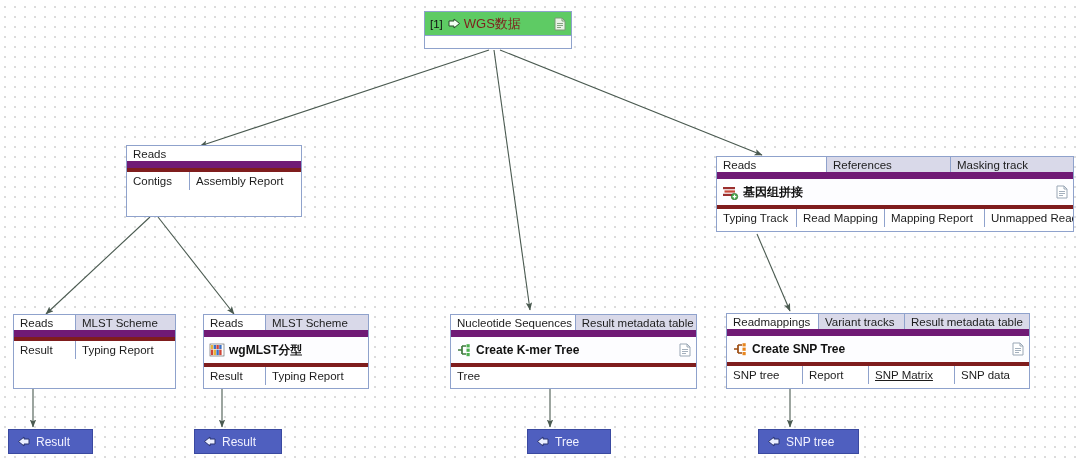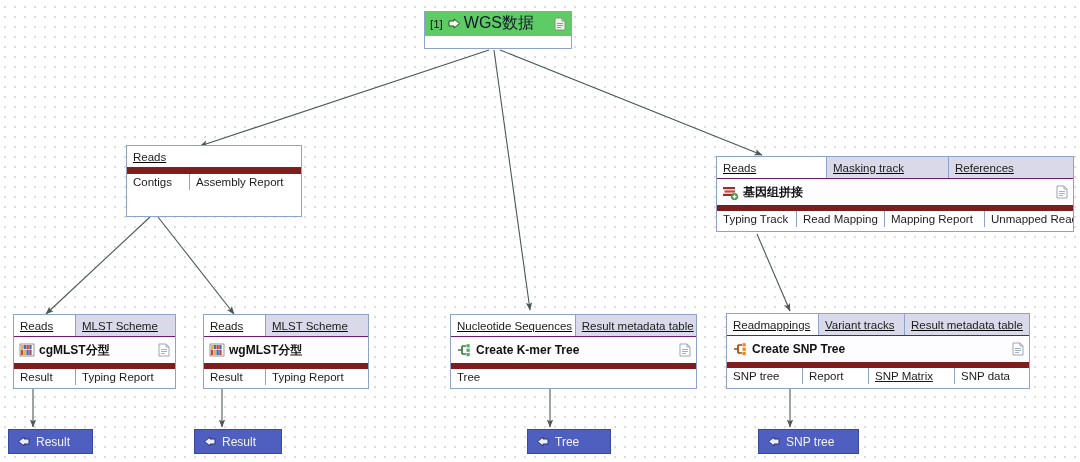--- a/index.html
+++ b/index.html
@@ -23,33 +23,33 @@
         border:1px solid #8fa2cc;background:#ffffff;}
   .row{display:flex;box-sizing:border-box;}
   .row.ports{height:22px;}
   .row.body{height:26px;}
   .cell{box-sizing:border-box;display:flex;align-items:center;
         padding:0 6px;font-size:11.5px;color:#1c1c1c;
         border-right:1px solid #8fa2cc;overflow:hidden;white-space:nowrap;}
   .cell:last-child{border-right:none;}
   .cell.open{background:#d9d9e9;}
   .cell.conn{background:#ffffff;}
-  .row.ports.top{border-bottom:1px solid #701a75;text-decoration:underline;}
-  .row.ports.bot{border-top:6px solid #7f1d1d;}
+  .row.ports.top{border-bottom:7px solid #701a75;}
+  .row.ports.bot{border-top:4px solid #7f1d1d;}
   .row.body{align-items:center;padding:0 5px;background:#fdfdff;}
   .algoname{font-size:12px;font-weight:bold;color:#111;margin-left:4px;
             white-space:nowrap;letter-spacing:0px;}
   .algoname.cn{font-weight:bold;}
   .docicon{margin-left:auto;flex:0 0 auto;}
 
   
   .srcnode{position:absolute;box-sizing:border-box;border:1px solid #8fa2cc;background:#fff;}
   .srchead{display:flex;align-items:center;height:23px;background:#5ecb64;
            padding:0 5px;box-sizing:border-box;}
-  .srchead .lbl{font-size:16px;color:#0f172a;margin-left:3px;white-space:nowrap;}
+  .srchead .lbl{font-size:13px;color:#7f1d1d;margin-left:3px;white-space:nowrap;}
   .srcfoot{height:13px;background:#ffffff;border-top:1px solid #8fa2cc;box-sizing:border-box;}
 
   
   .outnode{position:absolute;box-sizing:border-box;height:25px;
            background:#4f5fbf;border:1px solid #3a49a0;
            display:flex;align-items:center;padding:0 8px;}
   .outnode .lbl{font-size:12px;color:#f2f2ff;margin-left:6px;white-space:nowrap;}
 
   .ic{flex:0 0 auto;display:inline-block;line-height:0;}
 </style>
@@ -122,25 +122,25 @@
         <span>Assembly Report</span>
       </div>
     </div>
   </div>
 
   <div class="node" style="left:716px;top:156px;width:358px;height:76px;">
     <div class="row ports top">
       <div class="cell conn" style="width:110px;">
         <span>Reads</span>
       </div>
+      <div class="cell open" style="width:124px;">
+        <span>References</span>
+      </div>
       <div class="cell open" style="width:122px;">
         <span>Masking track</span>
-      </div>
-      <div class="cell open" style="width:124px;">
-        <span>References</span>
       </div>
     </div>
     <div class="row body">
       <span class="ic">
         <svg width="17" height="15" viewBox="0 0 17 15">
           <rect x="1" y="2" width="12" height="2.2" fill="#9b2f2f"></rect>
           <rect x="2.5" y="5.4" width="10.5" height="2.2" fill="#c94a3a"></rect>
           <rect x="1" y="8.8" width="12" height="2.2" fill="#9b2f2f"></rect>
           <circle cx="12.5" cy="11.6" r="3.2" fill="#4caf50" stroke="#2e6b2e" stroke-width="0.7"></circle>
           <path d="M12.5,9.8 V13.4 M10.7,11.6 H14.3" stroke="#ffffff" stroke-width="1.1"></path>
@@ -170,79 +170,56 @@
       </div>
     </div>
   </div>
 
   <div class="node" style="left:13px;top:314px;width:163px;height:75px;">
     <div class="row ports top">
       <div class="cell conn" style="width:62px;">
         <span>Reads</span>
       </div>
       <div class="cell open" style="width:99px;">
+        <span>MLST Scheme</span>
+      </div>
+    </div>
+    <div class="row ports bot">
+      <div class="cell" style="width:62px;">
+        <span>Result</span>
+      </div>
+      <div class="cell" style="width:99px;">
+        <span>Typing Report</span>
+      </div>
+    </div>
+  </div>
+
+  <div class="node" style="left:203px;top:314px;width:166px;height:75px;">
+    <div class="row ports top">
+      <div class="cell conn" style="width:62px;">
+        <span>Reads</span>
+      </div>
+      <div class="cell open" style="width:102px;">
         <span>MLST Scheme</span>
       </div>
     </div>
     <div class="row body">
       <span class="ic">
         <svg width="16" height="14" viewBox="0 0 16 14">
           <rect x="1" y="1" width="14" height="12" fill="#ffffff" stroke="#555" stroke-width="0.6"></rect>
           <rect x="1.8" y="2" width="2.4" height="4" fill="#e8b33a"></rect>
           <rect x="4.6" y="2" width="2.4" height="4" fill="#3a6fc4"></rect>
           <rect x="7.4" y="2" width="2.4" height="4" fill="#cf4436"></rect>
           <rect x="10.2" y="2" width="2.4" height="4" fill="#3a6fc4"></rect>
           <rect x="1.8" y="6.6" width="2.4" height="5.5" fill="#cf4436"></rect>
           <rect x="4.6" y="6.6" width="2.4" height="5.5" fill="#e8b33a"></rect>
           <rect x="7.4" y="6.6" width="2.4" height="5.5" fill="#3a6fc4"></rect>
           <rect x="10.2" y="6.6" width="2.4" height="5.5" fill="#cf4436"></rect>
         </svg>
       </span>
-      <span class="algoname">cgMLST分型</span>
-      <span class="ic docicon">
-        <svg width="12" height="14" viewBox="0 0 12 14">
-          <path d="M1,1 L8,1 L11,4 L11,13 L1,13 z" fill="#ffffff" stroke="#9aa7b5" stroke-width="1"></path>
-          <path d="M8,1 L8,4 L11,4" fill="none" stroke="#9aa7b5" stroke-width="1"></path>
-          <path d="M3,6.5 H9 M3,8.5 H9 M3,10.5 H7" stroke="#9aa7b5" stroke-width="0.9"></path>
-        </svg>
-      </span>
-    </div>
-    <div class="row ports bot">
-      <div class="cell" style="width:62px;">
-        <span>Result</span>
-      </div>
-      <div class="cell" style="width:99px;">
-        <span>Typing Report</span>
-      </div>
-    </div>
-  </div>
-
-  <div class="node" style="left:203px;top:314px;width:166px;height:75px;">
-    <div class="row ports top">
-      <div class="cell conn" style="width:62px;">
-        <span>Reads</span>
-      </div>
-      <div class="cell open" style="width:102px;">
-        <span>MLST Scheme</span>
-      </div>
-    </div>
-    <div class="row body">
-      <span class="ic">
-        <svg width="16" height="14" viewBox="0 0 16 14">
-          <rect x="1" y="1" width="14" height="12" fill="#ffffff" stroke="#555" stroke-width="0.6"></rect>
-          <rect x="1.8" y="2" width="2.4" height="4" fill="#e8b33a"></rect>
-          <rect x="4.6" y="2" width="2.4" height="4" fill="#3a6fc4"></rect>
-          <rect x="7.4" y="2" width="2.4" height="4" fill="#cf4436"></rect>
-          <rect x="10.2" y="2" width="2.4" height="4" fill="#3a6fc4"></rect>
-          <rect x="1.8" y="6.6" width="2.4" height="5.5" fill="#cf4436"></rect>
-          <rect x="4.6" y="6.6" width="2.4" height="5.5" fill="#e8b33a"></rect>
-          <rect x="7.4" y="6.6" width="2.4" height="5.5" fill="#3a6fc4"></rect>
-          <rect x="10.2" y="6.6" width="2.4" height="5.5" fill="#cf4436"></rect>
-        </svg>
-      </span>
       <span class="algoname">wgMLST分型</span>
     </div>
     <div class="row ports bot">
       <div class="cell" style="width:62px;">
         <span>Result</span>
       </div>
       <div class="cell" style="width:102px;">
         <span>Typing Report</span>
       </div>
     </div>

